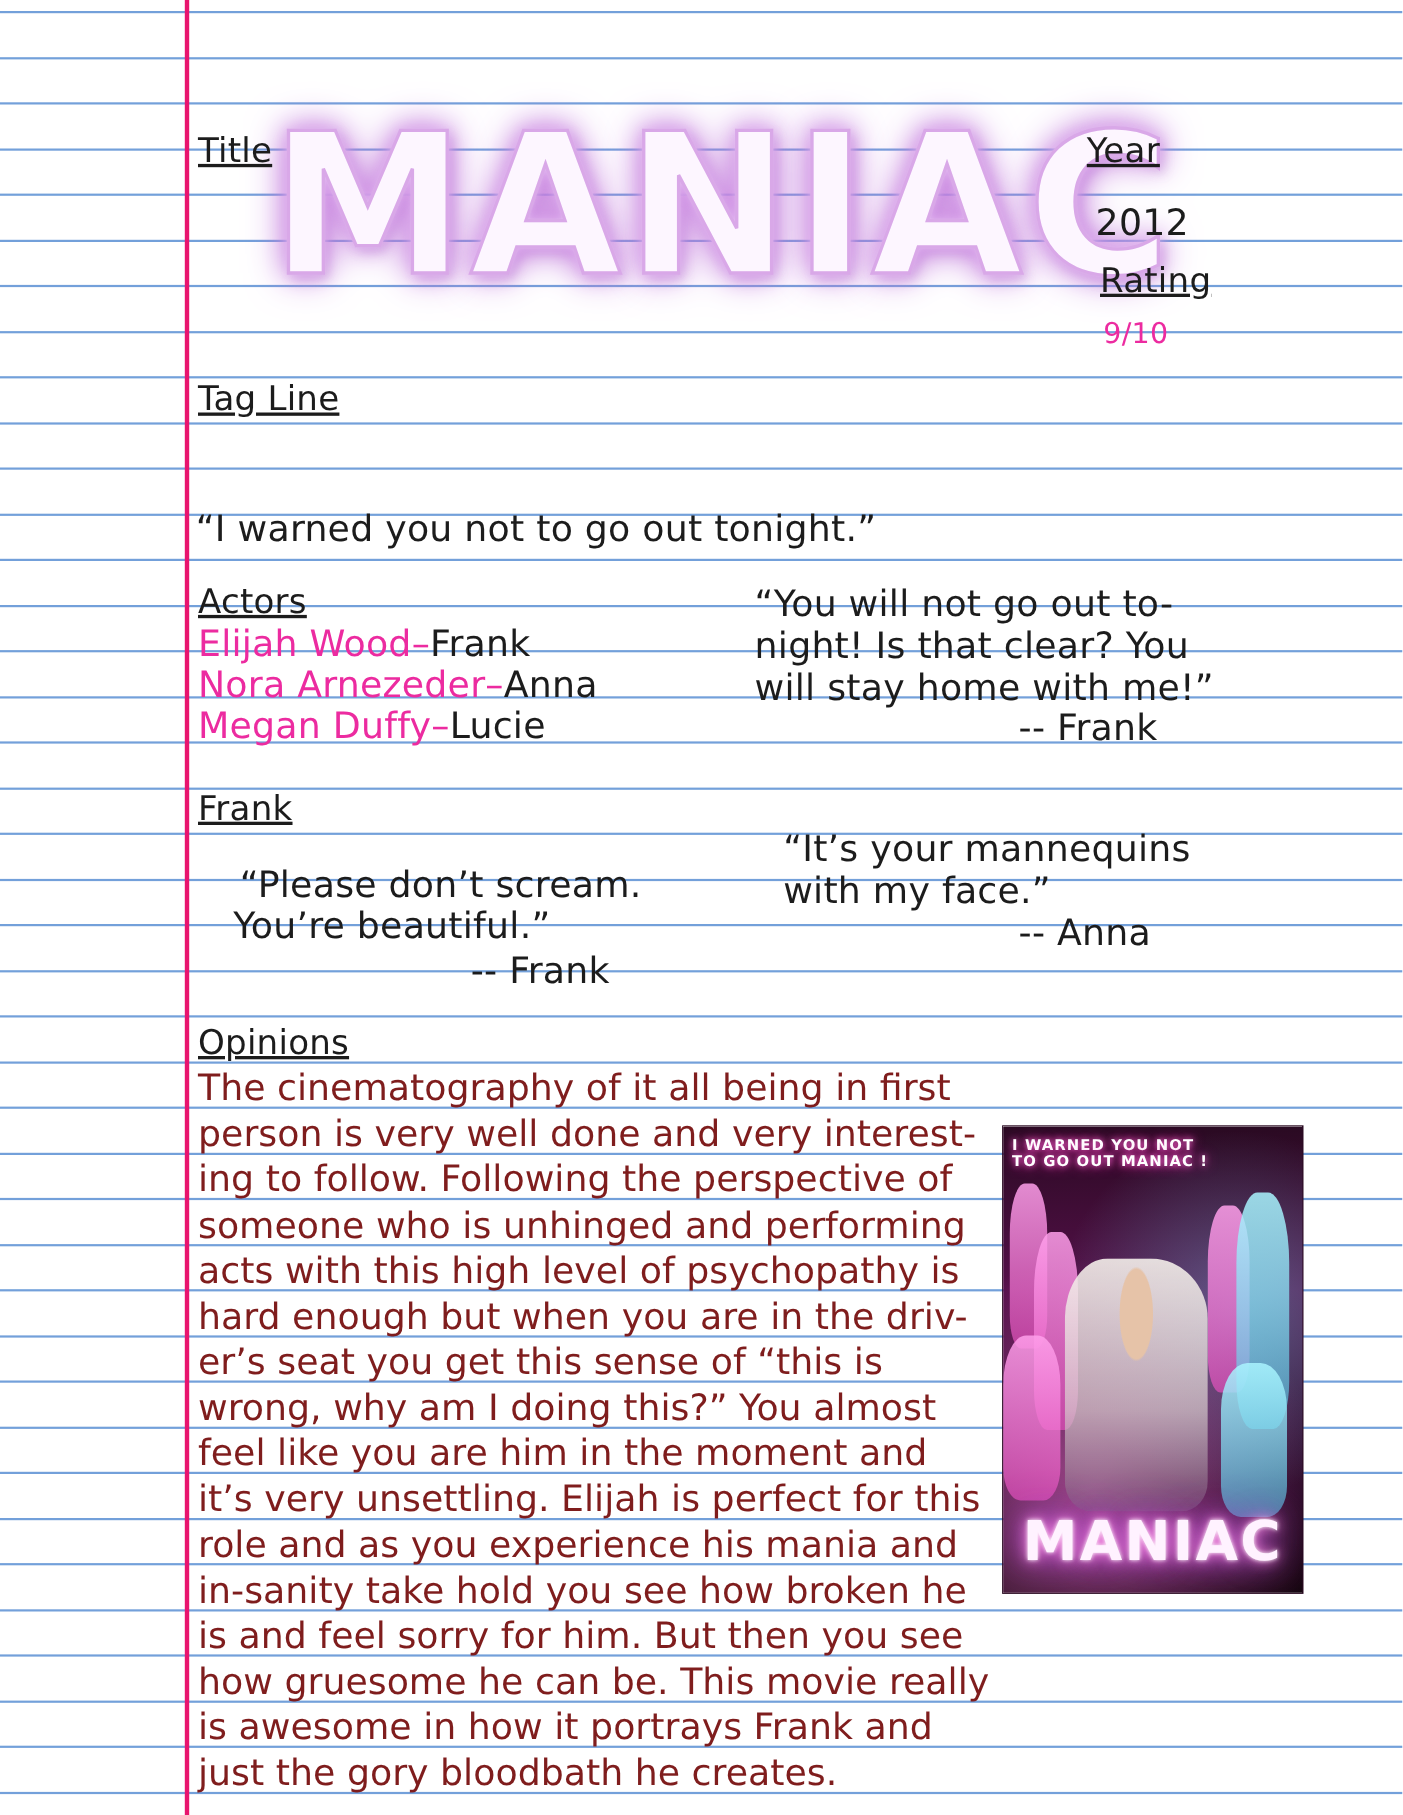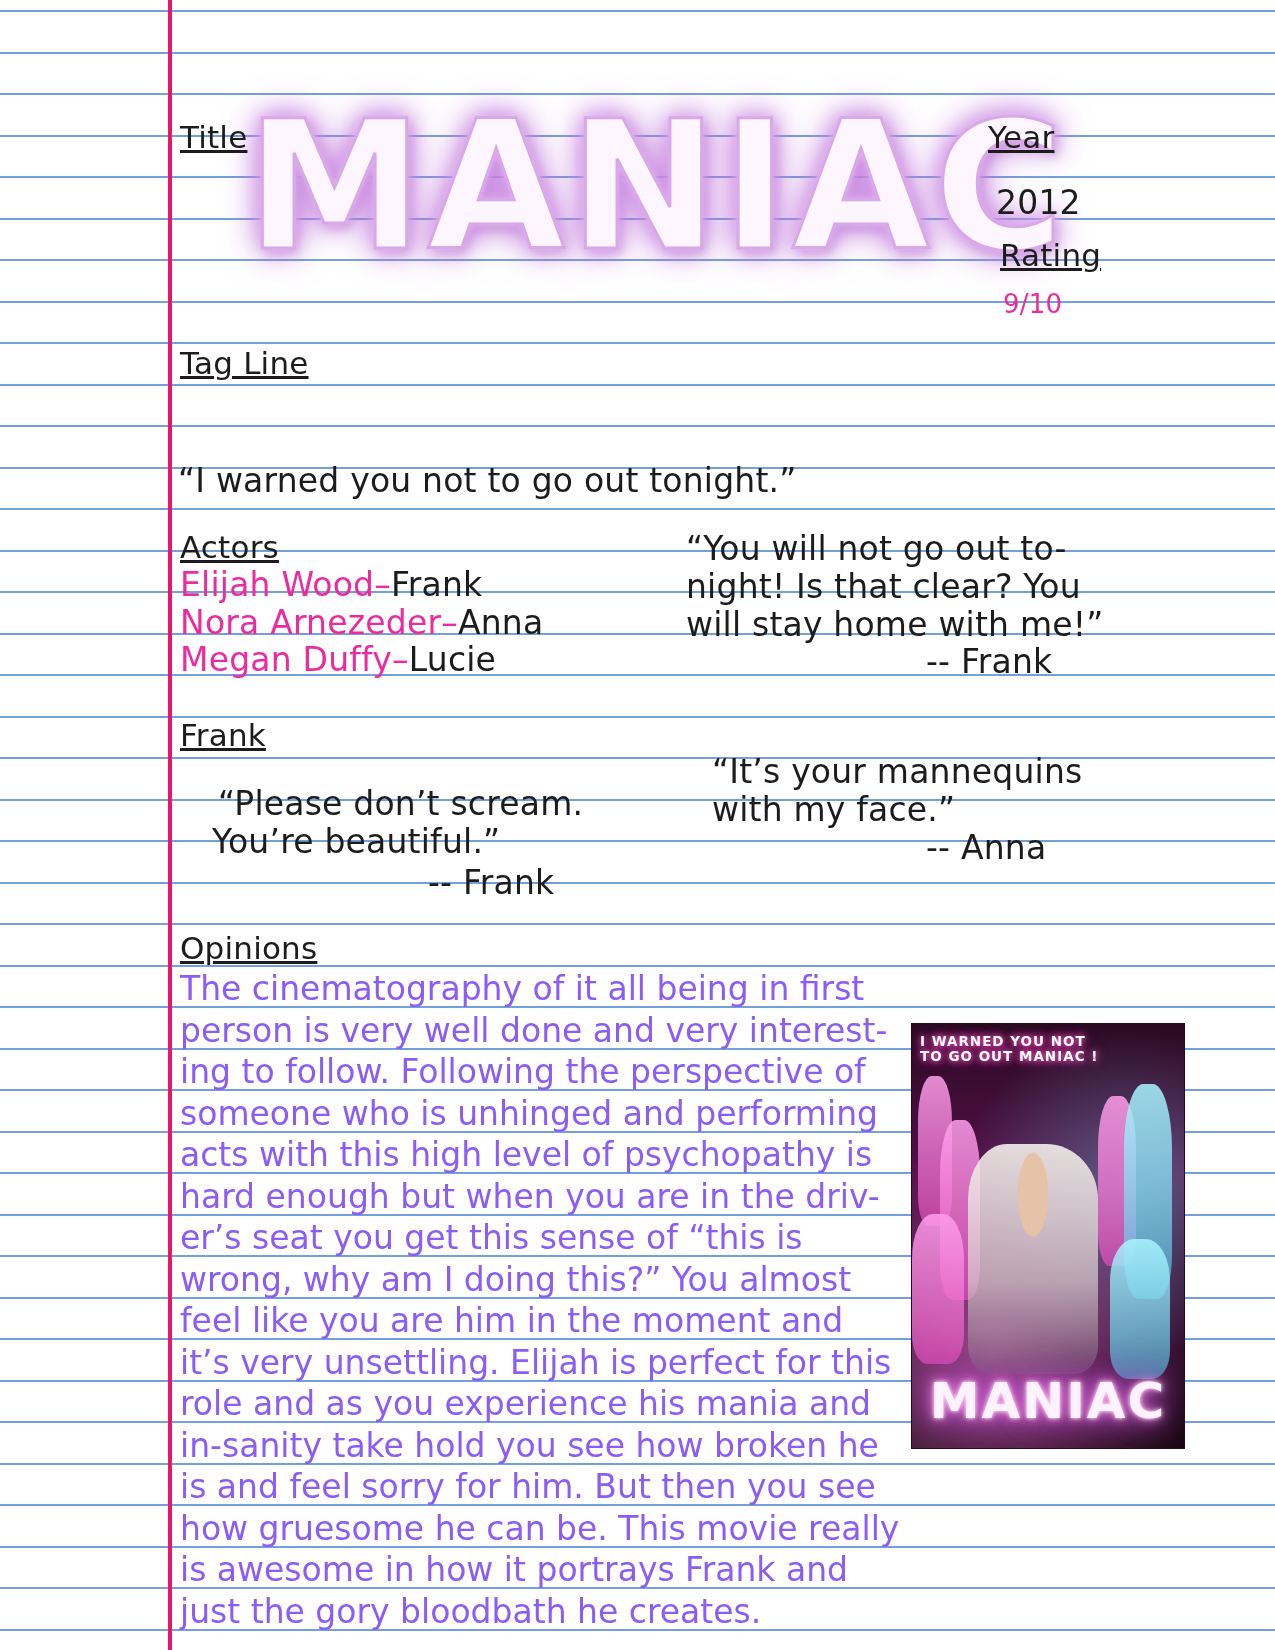--- a/index.html
+++ b/index.html
@@ -81,21 +81,21 @@
   }
 
   
   #opinions-body {
     position: absolute;
     left: 180px;
     top: 968px;
     width: 720px;
     font-size: 33px;
     line-height: 41.5px;
-    color: #8b5cf6;
+    color: #7f1d1d;
     white-space: pre-wrap;
   }
 
   
   #poster {
     position: absolute;
     left: 912px;
     top: 1024px;
     width: 272px;
     height: 424px;

